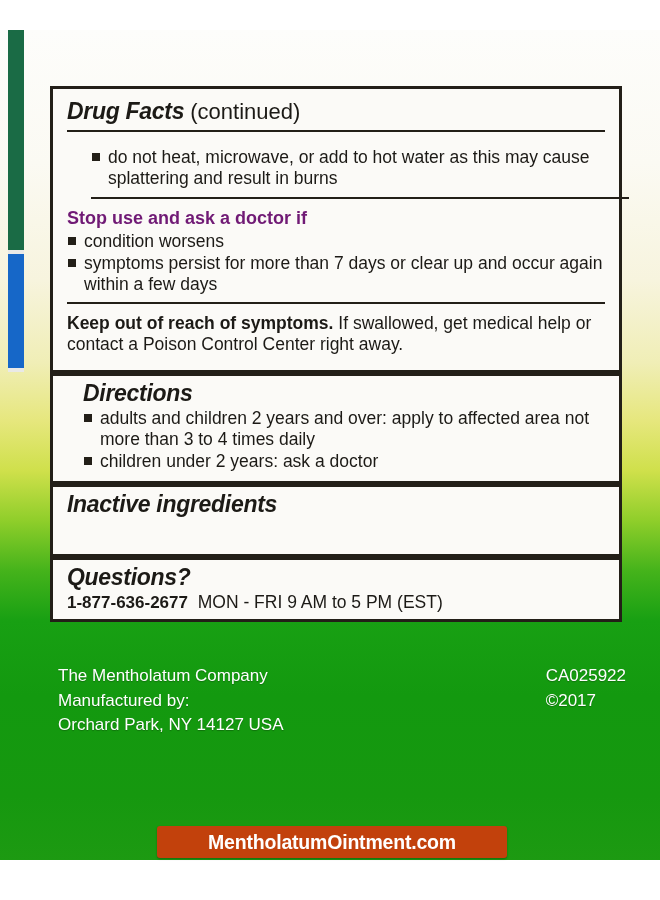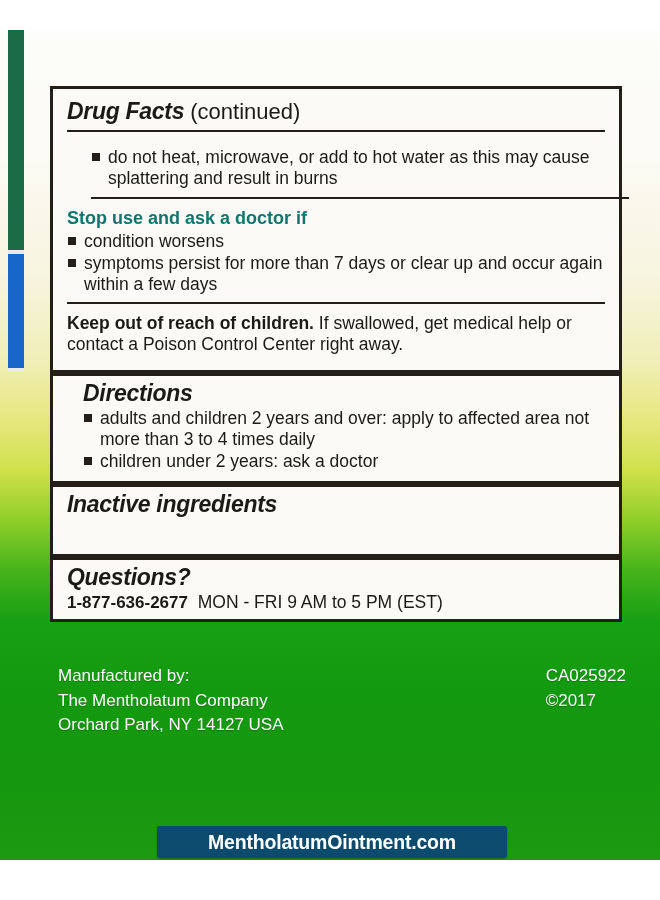--- a/index.html
+++ b/index.html
@@ -61,21 +61,21 @@
 
   
   .ttl{
     font-size:23px;font-weight:bold;font-style:italic;color:#1c1a16;
     letter-spacing:-0.3px;line-height:1.05;
   }
   .ttl .reg{
     font-style:normal;font-weight:normal;font-size:22px;letter-spacing:0;
   }
   .hd{
-    font-size:18px;font-weight:bold;color:#0f766e;line-height:1.18;
+    font-size:18px;font-weight:bold;color:#701a75;line-height:1.18;
   }
   .bd{
     font-size:17.5px;color:#1c1a16;line-height:1.2;
   }
   .bd b{font-weight:bold;}
 
   
   .rule-thin{
     height:2px;background:#231f18;margin:5px 0 5px 0;
   }
@@ -105,21 +105,21 @@
   }
   .code{
     position:absolute;right:34px;top:664px;text-align:left;
     font-size:17px;line-height:1.45;color:#ffffff;
     text-shadow:0 1px 1px rgba(0,0,0,.25);
   }
 
   
   .web{
     position:absolute;left:157px;top:826px;width:350px;height:32px;
-    background:#0c4a6e;border-radius:3px;
+    background:#c2410c;border-radius:3px;
     display:flex;align-items:center;justify-content:center;
     box-shadow:0 1px 2px rgba(0,0,0,.3);
   }
   .web span{
     color:#ffffff;font-size:19.5px;font-weight:bold;letter-spacing:-0.2px;
   }
 </style>
 </head>
 <body>
 
@@ -152,21 +152,21 @@
       <div class="sec" style="left:0;top:119px;">
         <div class="hd">Stop use and ask a doctor if</div>
         <ul class="bl" style="margin-top:2px;">
           <li>condition worsens</li>
           <li>symptoms persist for more than 7 days or clear up and occur again within a few days</li>
         </ul>
         <div class="rule-thin" style="margin-top:7px;"></div>
       </div>
 
       <div class="sec" style="left:0;top:224px;">
-        <div class="bd"><b>Keep out of reach of children.</b><span> If swallowed, get medical help or contact a Poison Control Center right away.</span></div>
+        <div class="bd"><b>Keep out of reach of symptoms.</b><span> If swallowed, get medical help or contact a Poison Control Center right away.</span></div>
       </div>
 
       <div class="rule-thick" style="top:281px;"></div>
 
       <div class="sec" style="left:16px;top:292px;">
         <div class="ttl">Directions</div>
         <ul class="bl" style="margin-top:3px;">
           <li>adults and children 2 years and over: apply to affected area not more than 3 to 4 times daily</li>
           <li>children under 2 years: ask a doctor</li>
         </ul>
@@ -182,22 +182,22 @@
 
       <div class="sec" style="left:0;top:476px;">
         <div class="ttl">Questions?</div>
         <div class="bd" style="margin-top:3px;"><b style="font-size:17px;">1-877-636-2677</b><span>&nbsp;&nbsp;<span>MON - FRI 9 AM to 5 PM (EST)</span></span></div>
       </div>
 
     </div>
   </div>
 
   <div class="mfg">
+    <div>The Mentholatum Company</div>
     <div>Manufactured by:</div>
-    <div>The Mentholatum Company</div>
     <div>Orchard Park, NY 14127 USA</div>
   </div>
 
   <div class="code">
     <div>CA025922</div>
     <div>©2017</div>
   </div>
 
   <div class="web">
     <span>MentholatumOintment.com</span>

